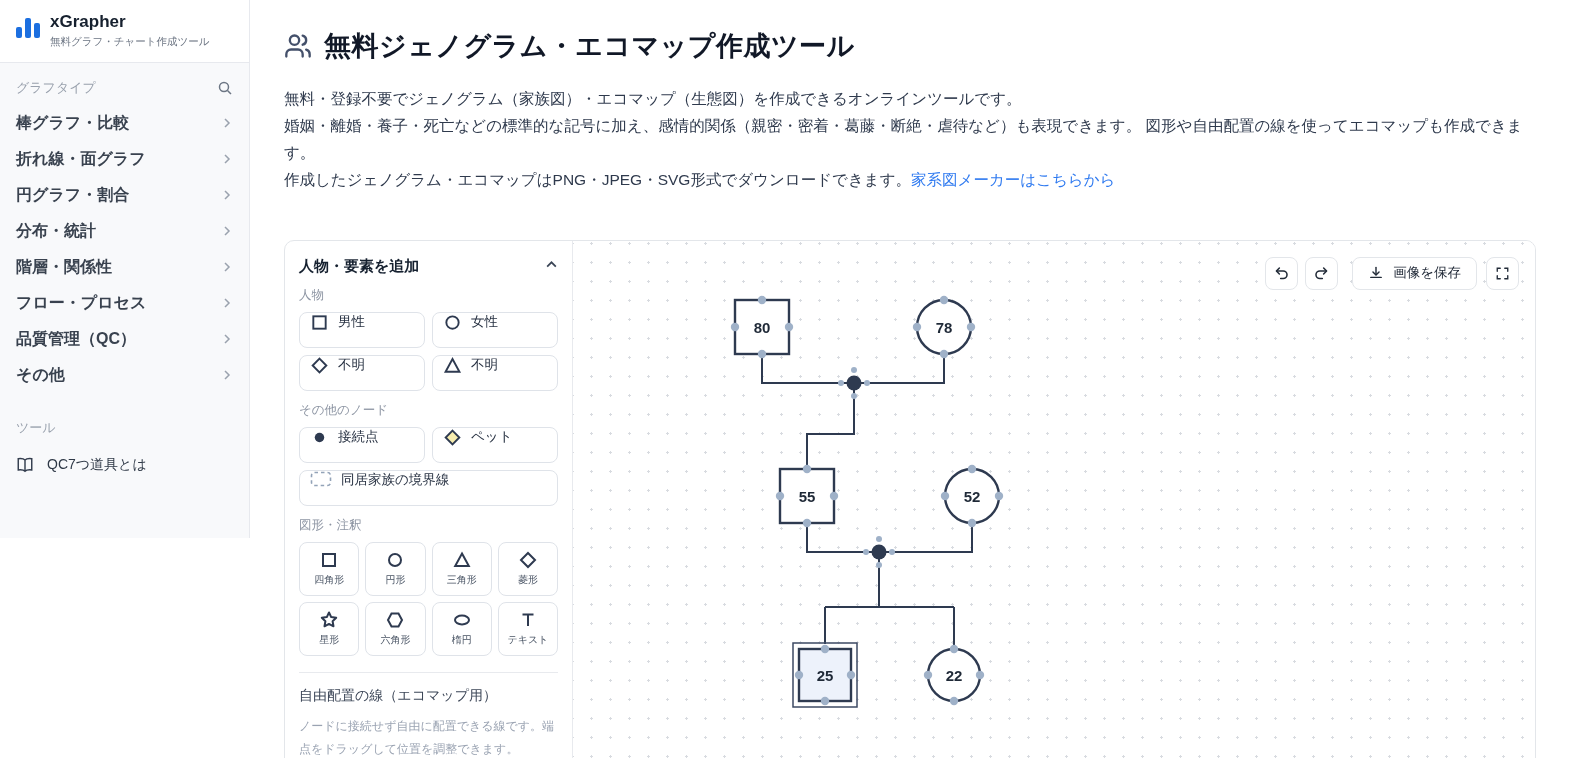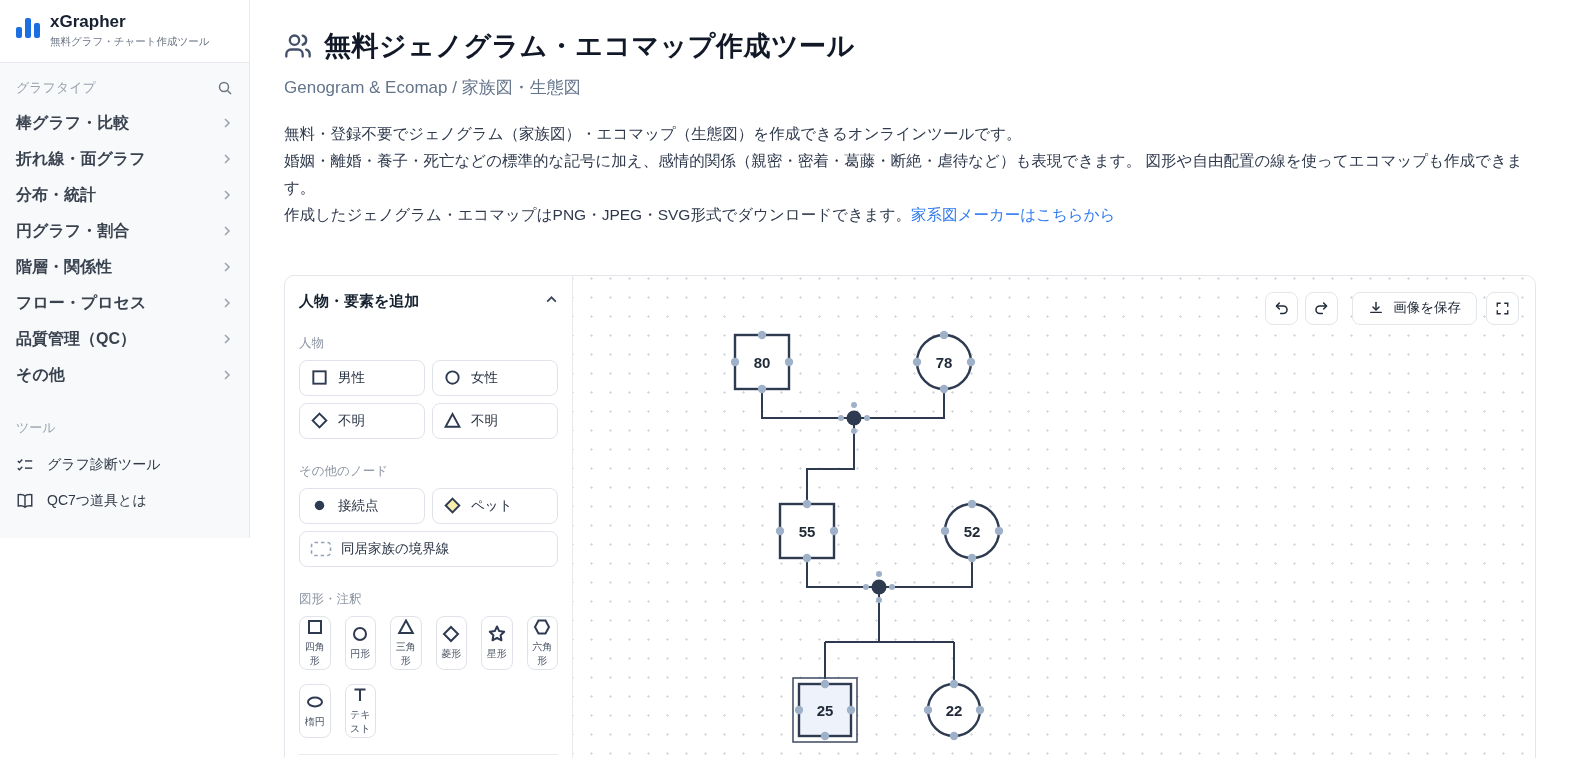--- a/index.html
+++ b/index.html
@@ -38,27 +38,27 @@
   .page-sub { font-size:17px; color:#64748b; margin-top:12px; }
   .desc { margin-top:22px; max-width:1252px; font-size:15.5px; color:#2f3a4d; line-height:1.74; }
   .desc a { color:#2f7af0; text-decoration:none; cursor:pointer; }
 
   
   .workspace { margin-top:46px; width:1252px; height:560px; border:1px solid #e3e6ea;
     border-radius:10px 10px 0 0; display:flex; overflow:hidden; background:#fff; }
   .panel { width:288px; border-right:1px solid #e8eaee; padding:16px 14px; overflow:hidden; }
   .panel-head { display:flex; align-items:center; justify-content:space-between; cursor:pointer; }
   .panel-title { font-size:15px; font-weight:bold; color:#15202f; }
-  .group-label { font-size:12.5px; color:#8d95a3; margin:24px 0 8px; }
+  .group-label { font-size:12.5px; color:#8d95a3; margin:11px 0 8px; }
   .btn-grid2 { display:grid; grid-template-columns:1fr 1fr; gap:7px; }
   .add-btn { height:36px; border:1px solid #dfe3e9; border-radius:8px; background:#fff;
-    display:flex; align-items:center; gap:9px; padding:0 10px; font-size:13.5px; color:#273142;
+    display:flex; gap:9px; padding:0 10px; font-size:13.5px; color:#273142;
     cursor:pointer; }
   .add-btn.full { margin-top:7px; width:100%; }
-  .shape-grid { display:grid; grid-template-columns:repeat(6,1fr); gap:14px; }
+  .shape-grid { display:grid; grid-template-columns:repeat(4,1fr); gap:6px; }
   .shape-btn { height:54px; border:1px solid #dfe3e9; border-radius:8px; background:#fff;
     display:flex; flex-direction:column; align-items:center; justify-content:center; gap:3px;
     cursor:pointer; }
   .shape-btn .slbl { font-size:10px; color:#4a5565; }
   .panel-divider { border:0; border-top:1px solid #e8eaee; margin:16px 0 14px; }
   .free-line-title { font-size:14px; color:#3c4657; }
   .free-line-desc { font-size:12px; color:#9aa3b2; line-height:1.95; margin-top:10px; }
 
   .canvas { flex:1; position:relative; background:#fff;
     background-image:radial-gradient(#d8dbe0 1.1px, transparent 1.25px);
@@ -114,36 +114,36 @@
     </div>
     <div class="menu-item">
       <span class="lbl">折れ線・面グラフ</span>
       <span class="chev">
           <svg width="12" height="12" viewBox="0 0 12 12">
             <path d="M4 2l4 4-4 4" fill="none" stroke="#9aa2ae" stroke-width="1.5"></path>
           </svg>
         </span>
     </div>
     <div class="menu-item">
+      <span class="lbl">円グラフ・割合</span>
+      <span class="chev">
+          <svg width="12" height="12" viewBox="0 0 12 12">
+            <path d="M4 2l4 4-4 4" fill="none" stroke="#9aa2ae" stroke-width="1.5"></path>
+          </svg>
+        </span>
+    </div>
+    <div class="menu-item">
       <span class="lbl">分布・統計</span>
       <span class="chev">
           <svg width="12" height="12" viewBox="0 0 12 12">
             <path d="M4 2l4 4-4 4" fill="none" stroke="#9aa2ae" stroke-width="1.5"></path>
           </svg>
         </span>
     </div>
     <div class="menu-item">
-      <span class="lbl">円グラフ・割合</span>
-      <span class="chev">
-          <svg width="12" height="12" viewBox="0 0 12 12">
-            <path d="M4 2l4 4-4 4" fill="none" stroke="#9aa2ae" stroke-width="1.5"></path>
-          </svg>
-        </span>
-    </div>
-    <div class="menu-item">
       <span class="lbl">階層・関係性</span>
       <span class="chev">
           <svg width="12" height="12" viewBox="0 0 12 12">
             <path d="M4 2l4 4-4 4" fill="none" stroke="#9aa2ae" stroke-width="1.5"></path>
           </svg>
         </span>
     </div>
     <div class="menu-item">
       <span class="lbl">フロー・プロセス</span>
       <span class="chev">
@@ -163,49 +163,39 @@
     <div class="menu-item">
       <span class="lbl">その他</span>
       <span class="chev">
           <svg width="12" height="12" viewBox="0 0 12 12">
             <path d="M4 2l4 4-4 4" fill="none" stroke="#9aa2ae" stroke-width="1.5"></path>
           </svg>
         </span>
     </div>
 
     <div class="tools-label">ツール</div>
-    <div class="tool-item">
-      <svg width="18" height="18" viewBox="0 0 20 20">
-          <path d="M2 5.5l1.8 1.8L7 4" fill="none" stroke="#333d4e" stroke-width="1.6"></path>
-          <line x1="10" y1="5.5" x2="18" y2="5.5" stroke="#333d4e" stroke-width="1.6"></line>
-          <path d="M2 13.5l1.8 1.8L7 12" fill="none" stroke="#333d4e" stroke-width="1.6"></path>
-          <line x1="10" y1="13.5" x2="18" y2="13.5" stroke="#333d4e" stroke-width="1.6"></line>
-        </svg>
-      <span class="lbl">グラフ診断ツール</span>
-    </div>
     <div class="tool-item">
       <svg width="18" height="18" viewBox="0 0 20 20">
           <path d="M10 4.5C8.6 3 6 2.6 2.5 3v12.5c3.5-.4 6.1 0 7.5 1.5 1.4-1.5 4-1.9 7.5-1.5V3C14 2.6 11.4 3 10 4.5zM10 4.5V17" fill="none" stroke="#333d4e" stroke-width="1.6"></path>
         </svg>
       <span class="lbl">QC7つ道具とは</span>
     </div>
   </nav>
 </aside>
 
 <main class="main">
   <div class="page-head">
     <svg width="28" height="28" viewBox="0 0 24 24" fill="none" stroke="#44506a" stroke-width="2" stroke-linecap="round" stroke-linejoin="round">
         <path d="M16 21v-2a4 4 0 0 0-4-4H6a4 4 0 0 0-4 4v2"></path>
         <circle cx="9" cy="7" r="4"></circle>
         <path d="M22 21v-2a4 4 0 0 0-3-3.87"></path>
         <path d="M16 3.13a4 4 0 0 1 0 7.75"></path>
       </svg>
     <h1 class="page-title">無料ジェノグラム・エコマップ作成ツール</h1>
   </div>
-  <div class="page-sub">Genogram &amp; Ecomap / 家族図・生態図</div>
   <div class="desc">
     <p>無料・登録不要でジェノグラム（家族図）・エコマップ（生態図）を作成できるオンラインツールです。</p>
     <p>婚姻・離婚・養子・死亡などの標準的な記号に加え、感情的関係（親密・密着・葛藤・断絶・虐待など）も表現できます。 図形や自由配置の線を使ってエコマップも作成できます。</p>
     <p><span>作成したジェノグラム・エコマップはPNG・JPEG・SVG形式でダウンロードできます。</span><a>家系図メーカーはこちらから</a></p>
   </div>
 
   <div class="workspace">
 
     <div class="panel">
       <div class="panel-head">

